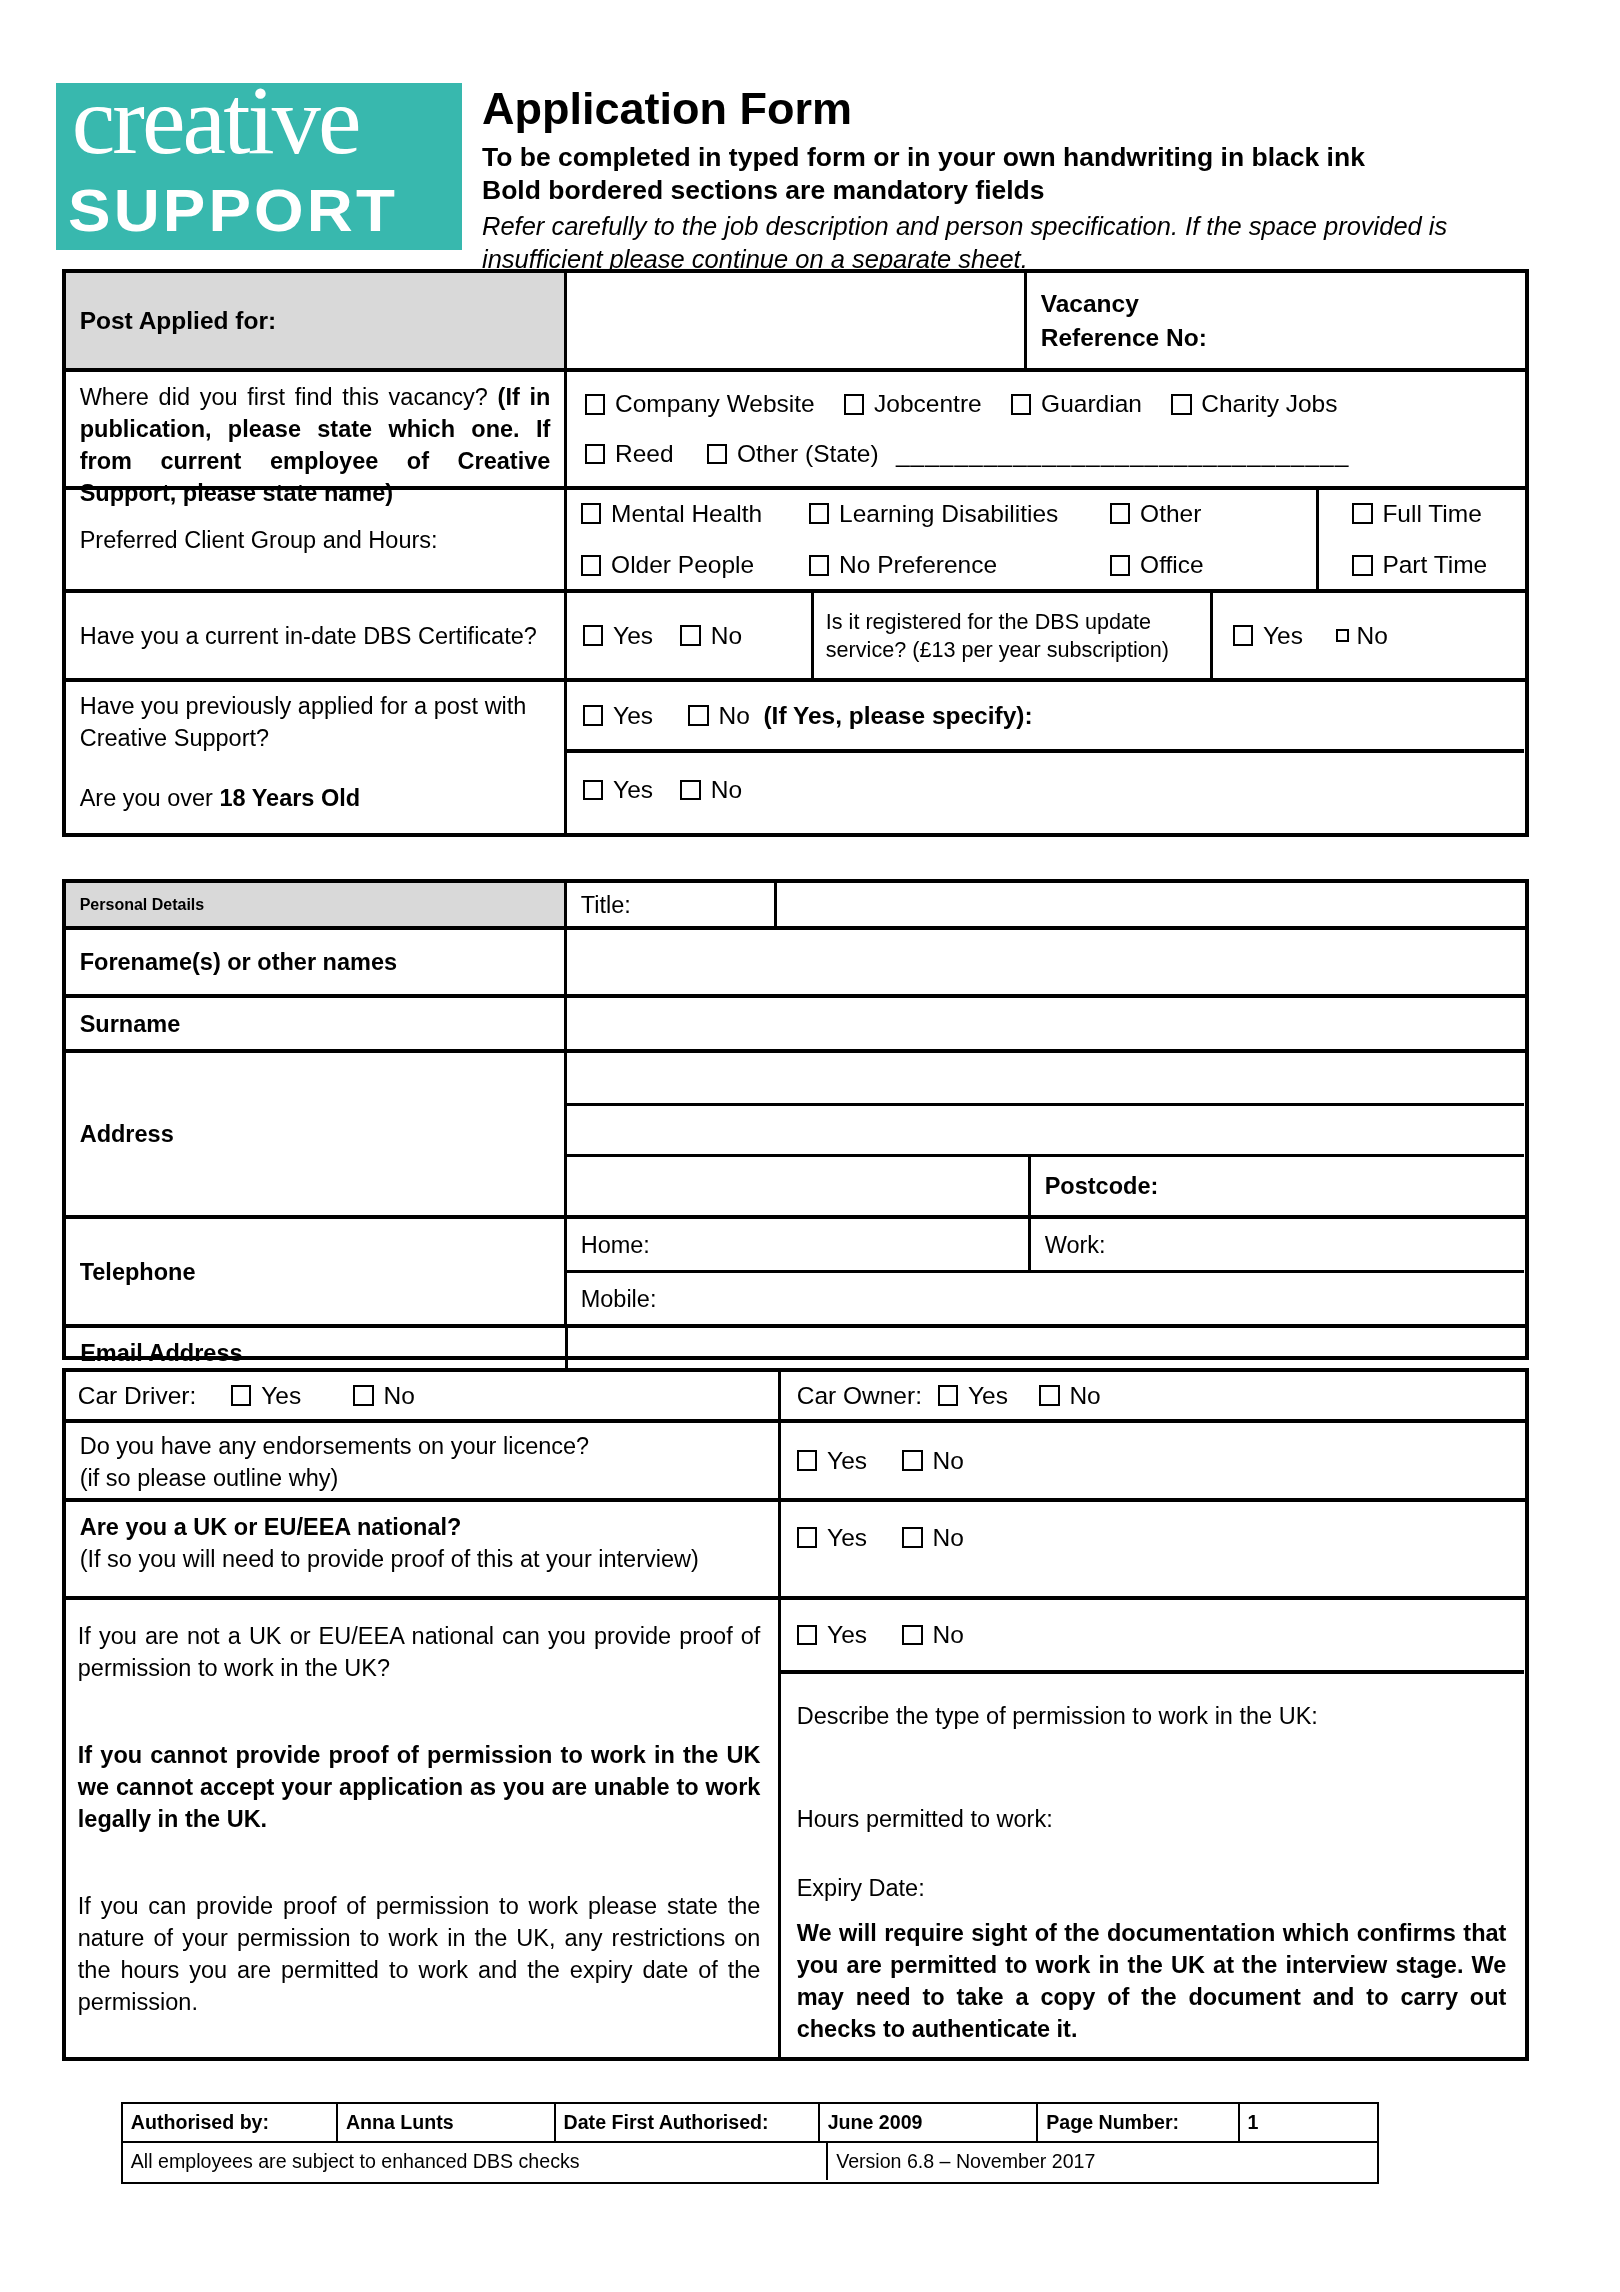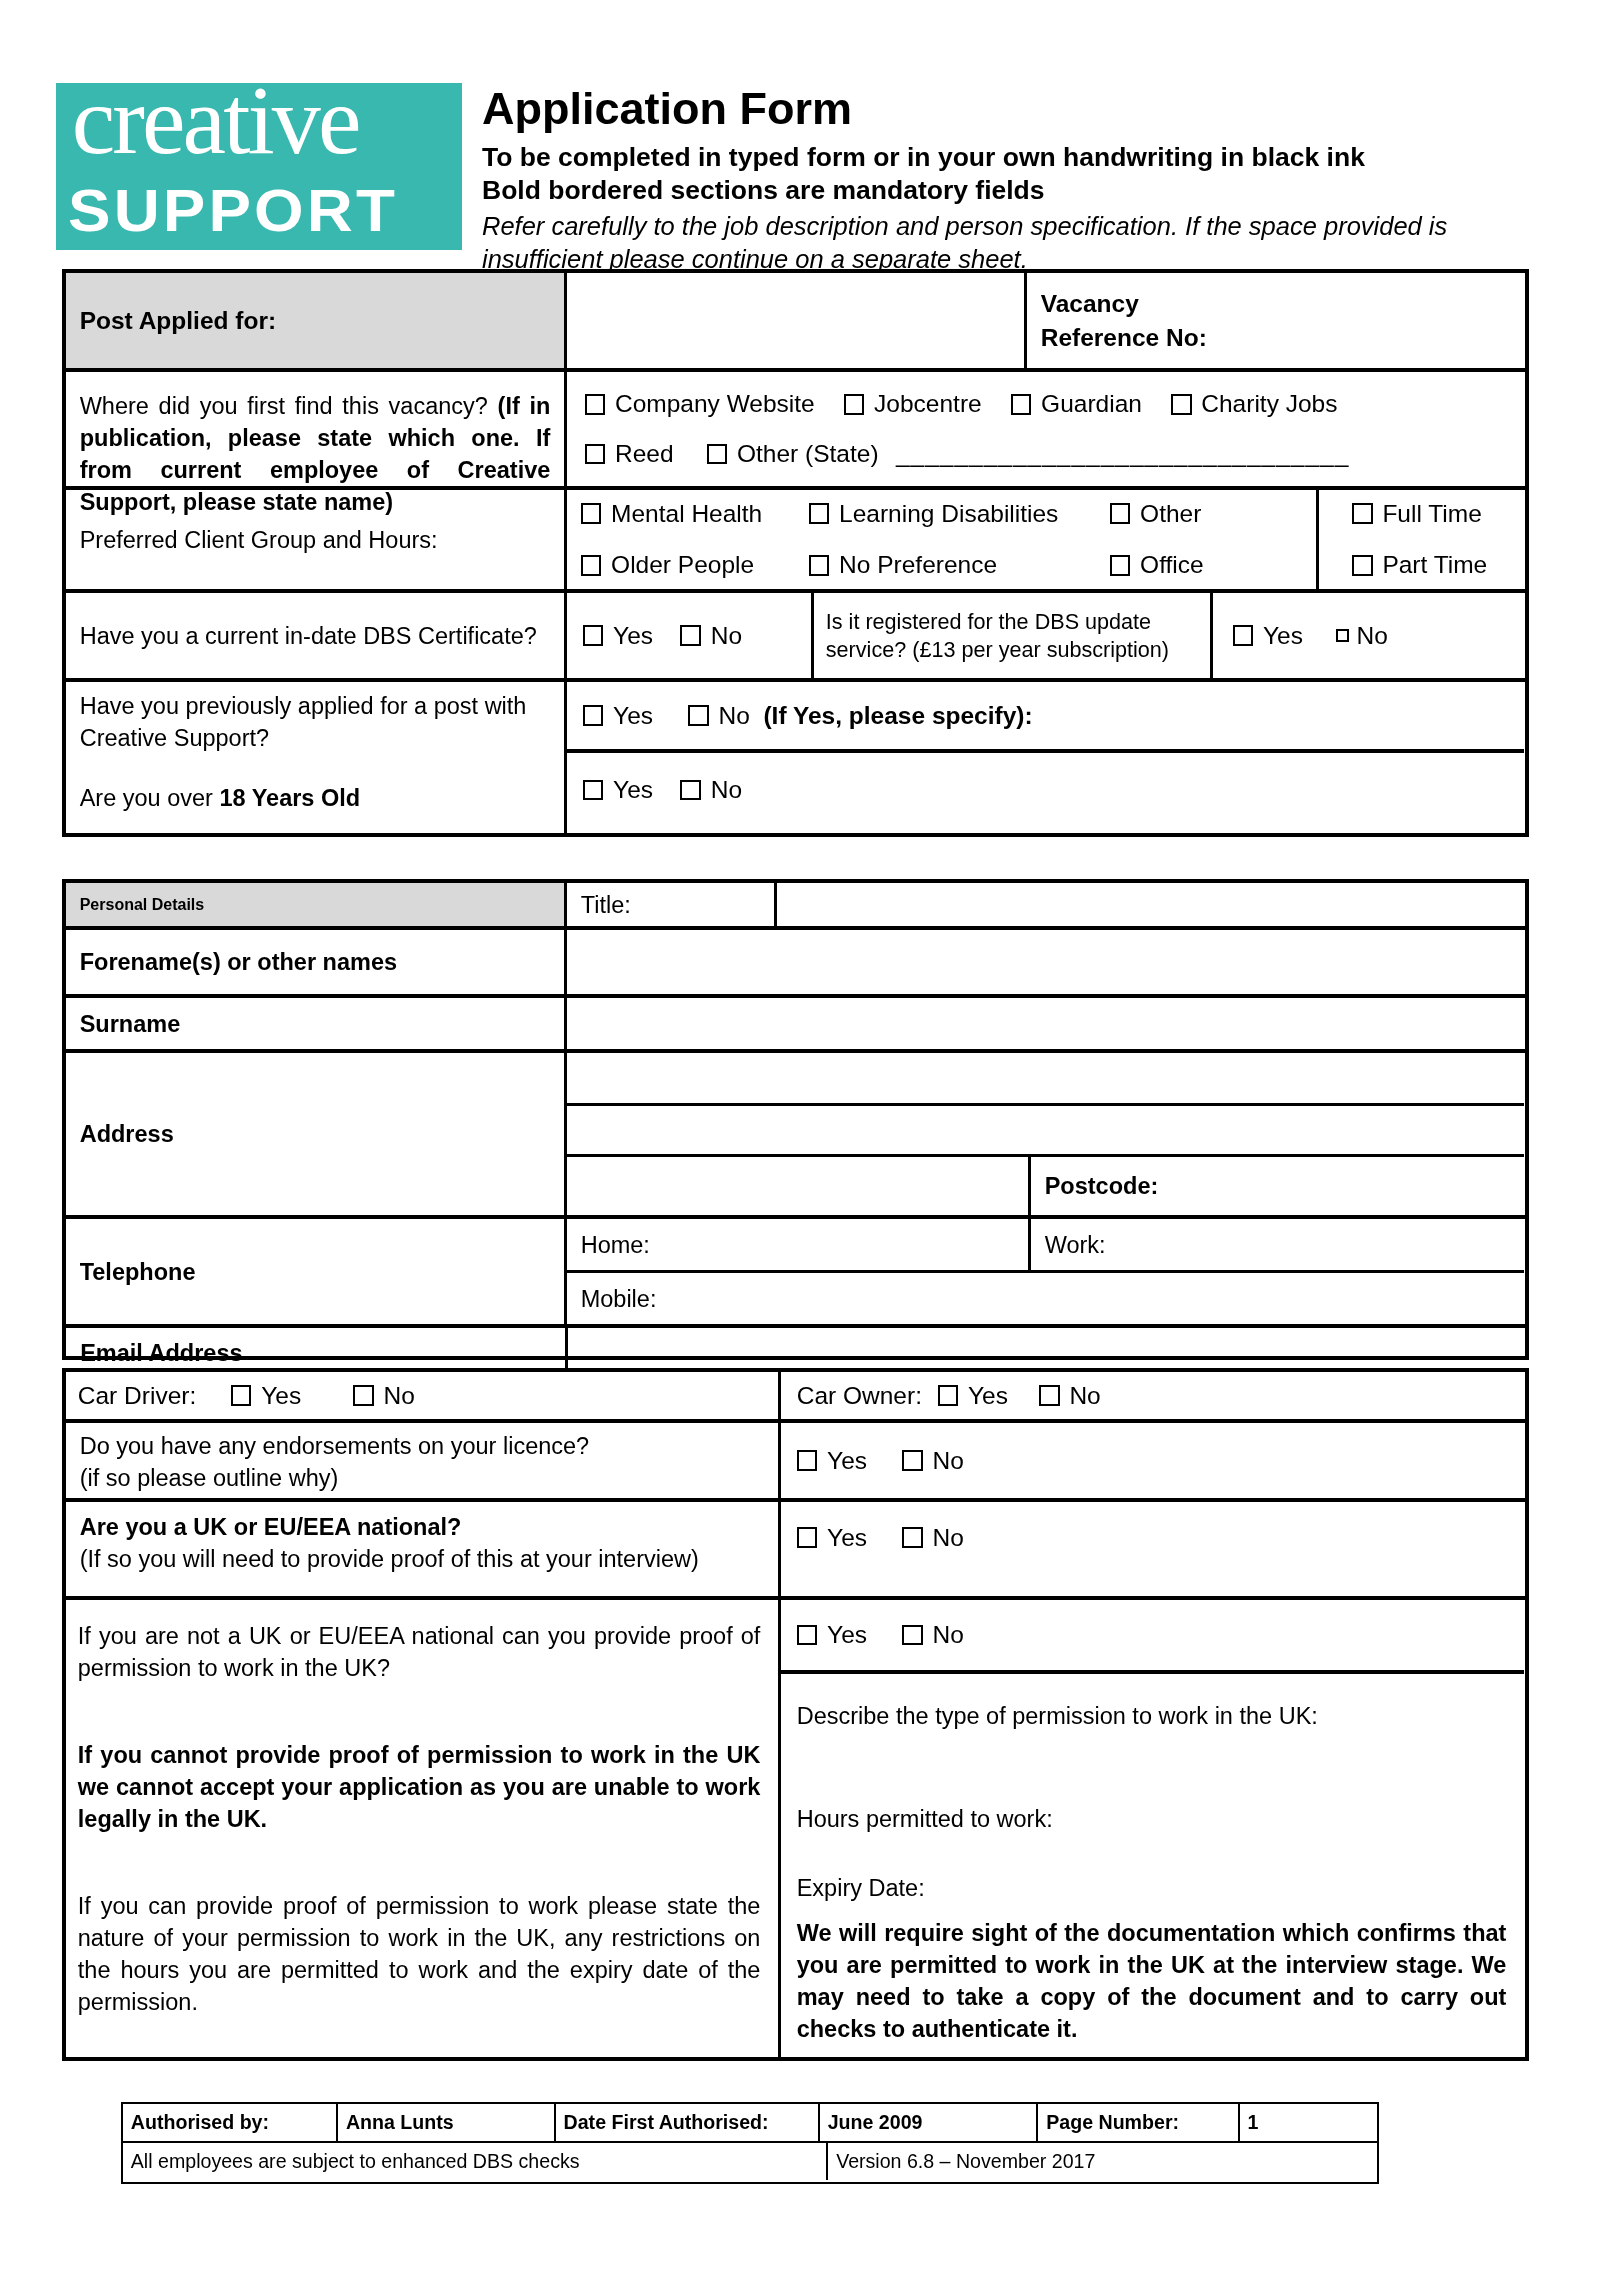--- a/index.html
+++ b/index.html
@@ -67,21 +67,21 @@
     <div class="row" style="height:99px;">
       <div class="cell gray vc pad b" style="width:498px;font-size:24.5px;">Post Applied for:</div>
       <div class="cell vl" style="width:460px;"></div>
       <div class="cell vl vc pad b" style="width:500px;font-size:24.5px;line-height:34px;">
         <span>Vacancy</span>
         <span>Reference No:</span>
       </div>
     </div>
 
     <div class="row" style="height:118px;">
-      <div class="cell pad fs24 just" style="width:498px;padding-top:18px;">
+      <div class="cell pad fs24 just" style="width:498px;padding-top:9px;">
         <span>Where did you first find this vacancy?</span>
         <span class="b">(If in publication, please state which one. If from current employee of Creative Support, please state name)</span>
       </div>
       <div class="cell vl vc" style="width:960px;padding-left:17.6px;row-gap:21.6px;font-size:24.5px;">
         <div class="opts" style="gap:29px;">
           <span class="opt">
               <span class="cb"></span>
               <span>Company Website</span>
             </span>
           <span class="opt">

